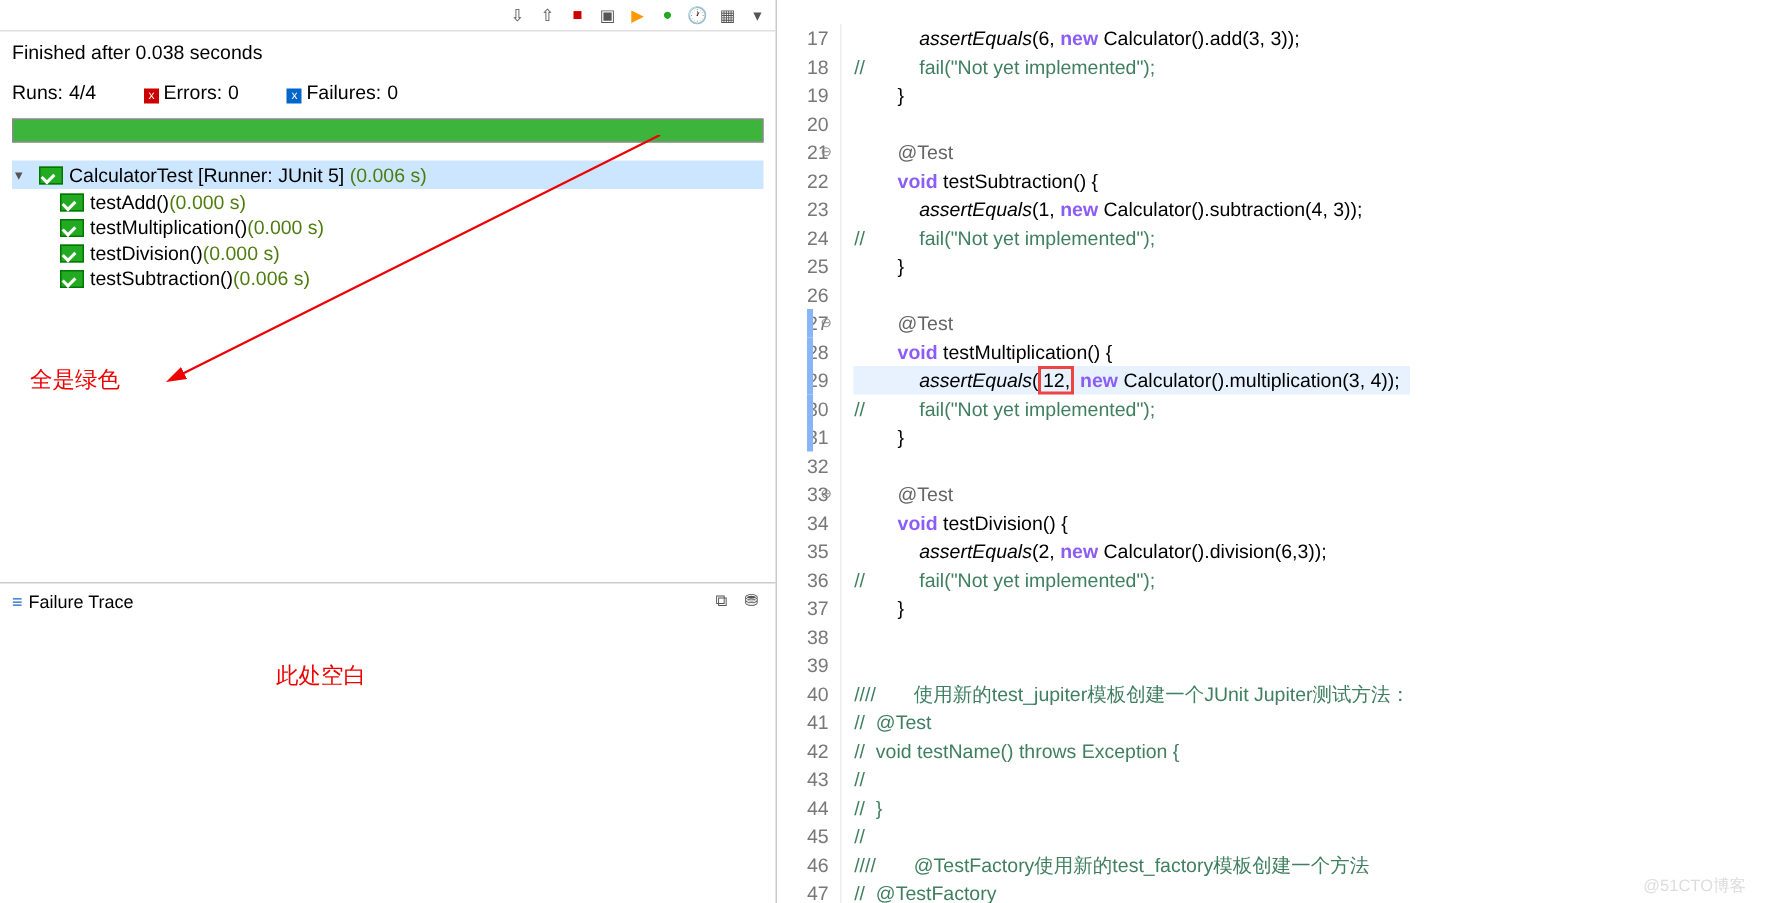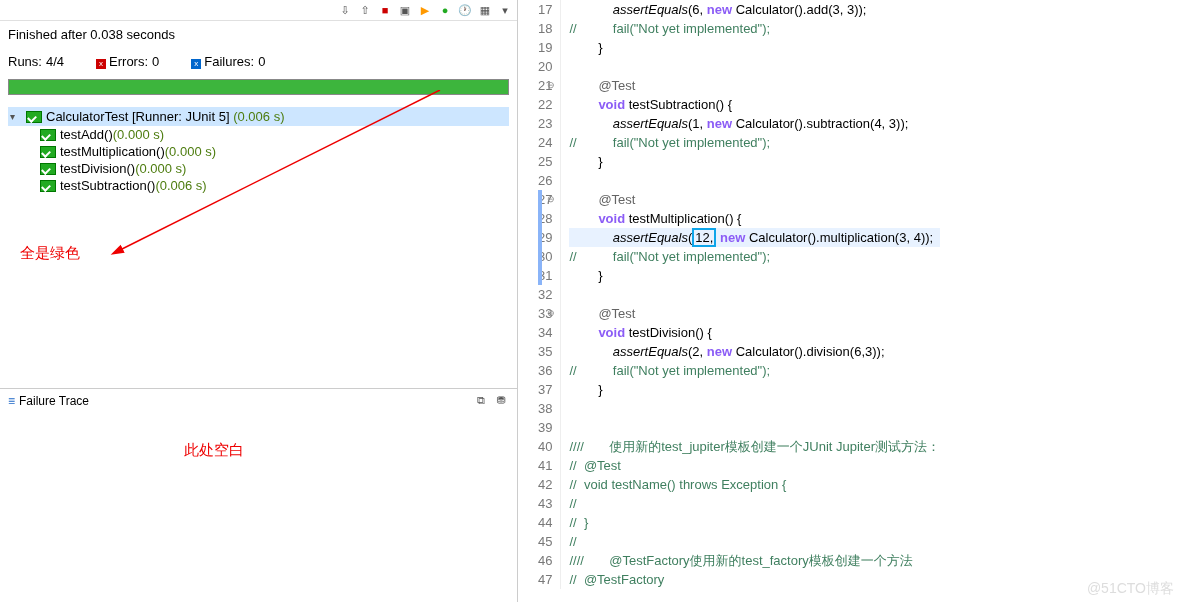--- a/index.html
+++ b/index.html
@@ -1,18 +1,18 @@
 <!DOCTYPE html>
 <html><head>
 <meta charset="utf-8">
 <style>
 * { margin: 0; padding: 0; box-sizing: border-box; font-family: "Segoe UI", Tahoma, sans-serif; }
 body { width: 1184px; height: 602px; display: flex; background: #fff; font-size: 12px; color: #000; }
 .left-panel { width: 518px; border-right: 1px solid #ccc; display: flex; flex-direction: column; }
-.right-panel { width: 666px; display: flex; flex-direction: column; overflow: hidden; }
+.right-panel { width: 666px; display: flex; flex-direction: column; overflow: hidden; margin-top: 16px; }
 .toolbar-top { display: flex; justify-content: flex-end; padding: 2px 4px; gap: 4px; border-bottom: 1px solid #e0e0e0; }
 .tool-ico { width: 16px; height: 16px; display: inline-flex; align-items: center; justify-content: center; font-size: 11px; color: #555; cursor: pointer; }
 .status-line { padding: 6px 8px; font-size: 13px; }
 .stats-row { display: flex; padding: 6px 8px; gap: 32px; font-size: 13px; }
 .stat-label { margin-right: 4px; }
 .err-ico { display: inline-block; width: 10px; height: 10px; background: #c00; color: #fff; font-size: 8px; text-align: center; line-height: 10px; margin-right: 3px; }
 .fail-ico { display: inline-block; width: 10px; height: 10px; background: #06c; color: #fff; font-size: 8px; text-align: center; line-height: 10px; margin-right: 3px; }
 .progress-bar { margin: 4px 8px 8px; height: 16px; background: #3db53d; border: 1px solid #888; }
 .tree { padding: 4px 8px; font-size: 13px; }
 .tree-row { display: flex; align-items: center; padding: 1px 0; }
@@ -34,24 +34,24 @@
 .code-area { display: flex; font-family: Consolas, monospace; font-size: 13px; line-height: 19px; white-space: pre; }
 .gutter { background: #fff; text-align: right; padding: 0 8px 0 20px; color: #787878; border-right: 1px solid #eee; position: relative; }
 .fold { position: absolute; font-size: 9px; color: #888; }
 .code-lines { padding-left: 8px; }
 .code-line { height: 19px; }
 .hl-line { background: #e8f2ff; }
 .kw { color: #8b5cf6; font-weight: bold; }
 .ann { color: #646464; }
 .cmt { color: #3f7f5f; }
 .mth { font-style: italic; }
-.redbox { border: 2px solid #0ea5e9; padding: 0 1px; }
+.redbox { border: 2px solid #ef4444; padding: 0 1px; }
 .change-bar { display: inline-block; width: 4px; height: 19px; background: #8ab4f8; position: absolute; left: 0; }
 .gutter-line { position: relative; }
-.watermark { position: absolute; right: 10px; bottom: 4px; color: #ddd; font-size: 14px; }
+.watermark { position: absolute; right: 20px; bottom: 4px; color: #ddd; font-size: 11px; }
 </style>
 </head>
 <body>
 
 <div class="left-panel">
   <div class="toolbar-top">
     <span class="tool-ico">⇩</span>
     <span class="tool-ico">⇧</span>
     <span class="tool-ico" style="color:#c00">■</span>
     <span class="tool-ico">▣</span>

